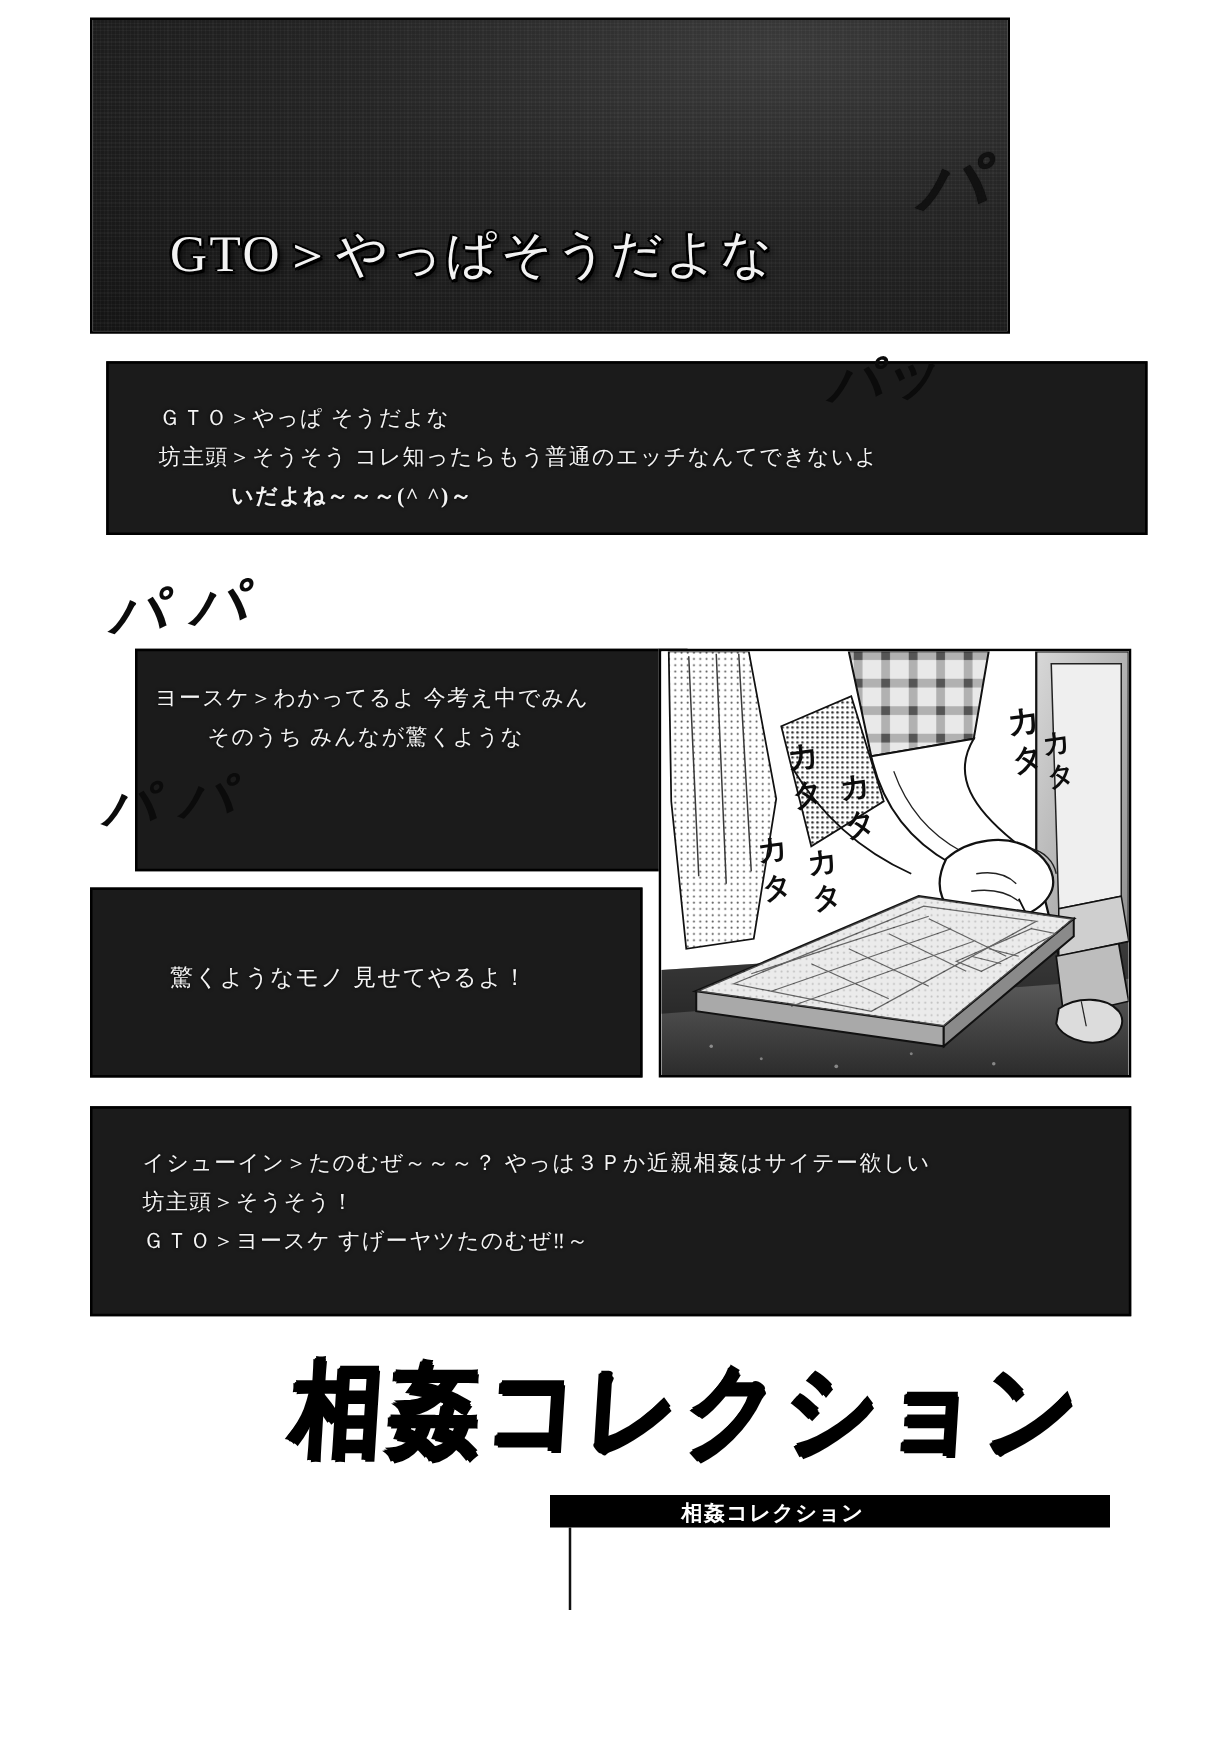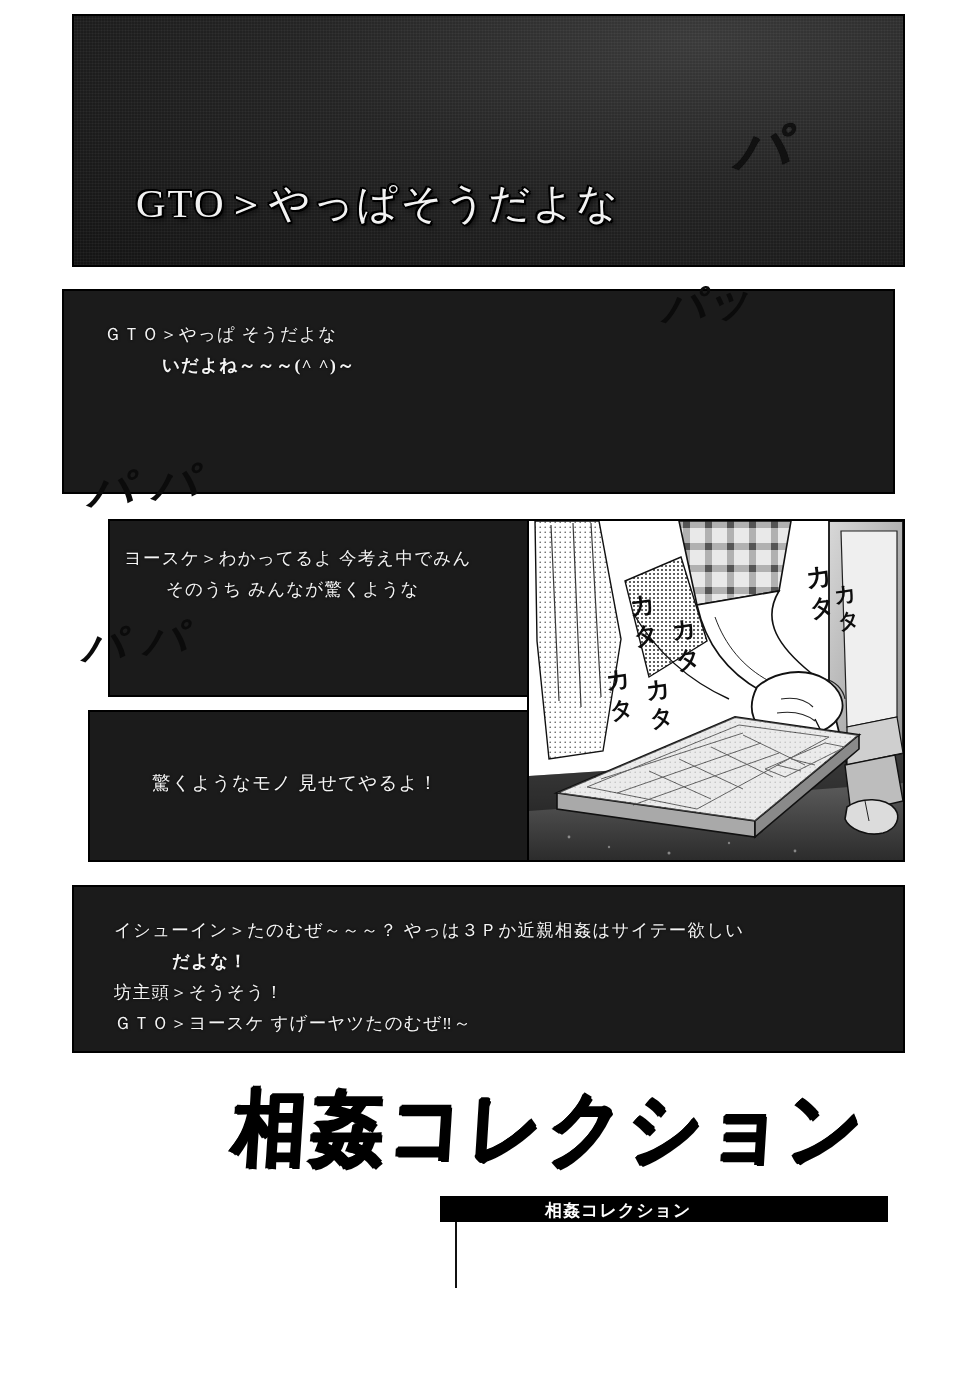--- a/index.html
+++ b/index.html
@@ -26,21 +26,21 @@
     background: #1b1b1b;
     border: 2px solid #000;
     box-sizing: border-box;
     overflow: hidden;
   }
 
   
   #title-banner {
     left: 72px;
     top: 14px;
-    width: 833px;
+    width: 736px;
     height: 253px;
     background:
       radial-gradient(ellipse at 75% 10%, #3a3a3a 0%, #242424 45%, #141414 100%);
   }
   #title-banner .stipple {
     position: absolute;
     inset: 0;
     background-image:
       repeating-linear-gradient(0deg, rgba(255,255,255,0.045) 0 1px, transparent 1px 3px),
       repeating-linear-gradient(90deg, rgba(255,255,255,0.035) 0 1px, transparent 1px 3px);
@@ -56,34 +56,34 @@
     letter-spacing: 2px;
     color: #f2f2f2;
     text-shadow:
       2px 0 0 #000, -2px 0 0 #000, 0 2px 0 #000, 0 -2px 0 #000,
       2px 2px 0 #000, -2px -2px 0 #000, 3px 3px 5px rgba(0,0,0,.8);
     white-space: nowrap;
   }
 
   
   #chat-panel-1 {
-    left: 62px;
+    left: 85px;
     top: 289px;
     width: 833px;
-    height: 205px;
+    height: 139px;
   }
   #chat-panel-2 {
     left: 72px;
     top: 519px;
     width: 442px;
     height: 178px;
     margin-left: 36px;
   }
   #chat-panel-3 {
-    left: 88px;
+    left: 72px;
     top: 710px;
     width: 442px;
     height: 152px;
   }
   #chat-panel-4 {
     left: 72px;
     top: 885px;
     width: 833px;
     height: 168px;
   }
@@ -216,20 +216,21 @@
 
   <div class="panel" id="title-banner">
     <div class="stipple"></div>
     <div id="title-text">GTO＞やっぱそうだよな</div>
   </div>
   <div class="sfx" id="sfx-title">パ</div>
 
   <div class="panel" id="chat-panel-1">
     <div class="chat-lines">
       <div class="chat-line">ＧＴＯ＞やっぱ そうだよな</div>
+      <div class="chat-line">坊主頭＞そうそう コレ知ったらもう普通のエッチなんてできないよ</div>
       <div class="chat-line indent-2">いだよね～～～(^ ^)～</div>
     </div>
   </div>
   <div class="sfx" id="sfx-1">パッ</div>
 
   <div class="panel" id="chat-panel-2">
     <div class="chat-lines">
       <div class="chat-line">ヨースケ＞わかってるよ 今考え中でみん</div>
       <div class="chat-line indent-1">そのうち みんなが驚くような</div>
     </div>
@@ -343,21 +344,20 @@
         <text x="82" y="198" font-size="23" transform="rotate(-8 82 198)">タ</text>
         <text x="118" y="178" font-size="24" transform="rotate(-8 118 178)">カ</text>
         <text x="122" y="206" font-size="23" transform="rotate(-8 122 206)">タ</text>
       </g>
     </svg>
   </div>
 
   <div class="panel" id="chat-panel-4">
     <div class="chat-lines">
       <div class="chat-line">イシューイン＞たのむぜ～～～？ やっは３Ｐか近親相姦はサイテー欲しい</div>
-      <div class="chat-line indent-2">だよな！</div>
       <div class="chat-line">坊主頭＞そうそう！</div>
       <div class="chat-line">ＧＴＯ＞ヨースケ すげーヤツたのむぜ‼～</div>
     </div>
   </div>
 
   <div id="logo-block">
     <div id="logo-main">相姦コレクション</div>
     <div id="logo-bar"></div>
     <div id="logo-bar-text">相姦コレクション</div>
   </div>

